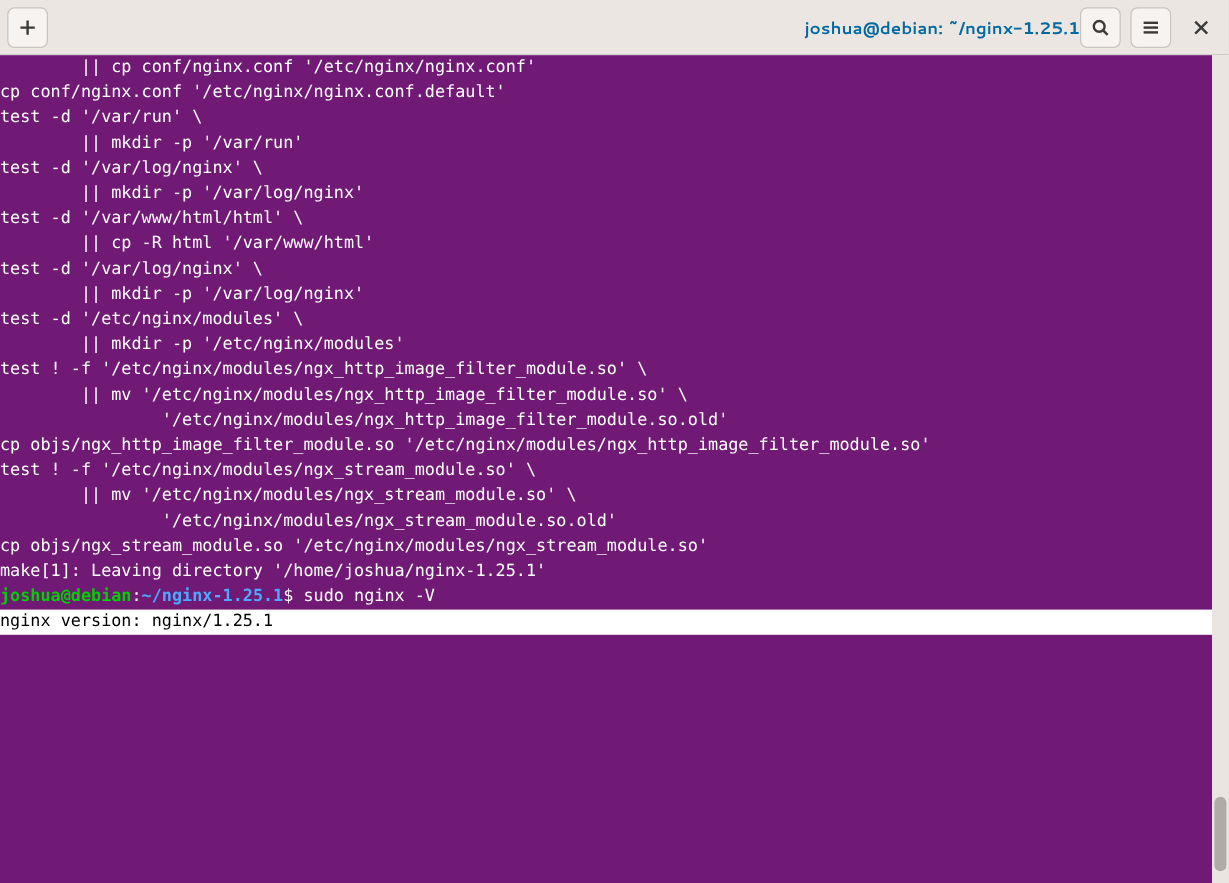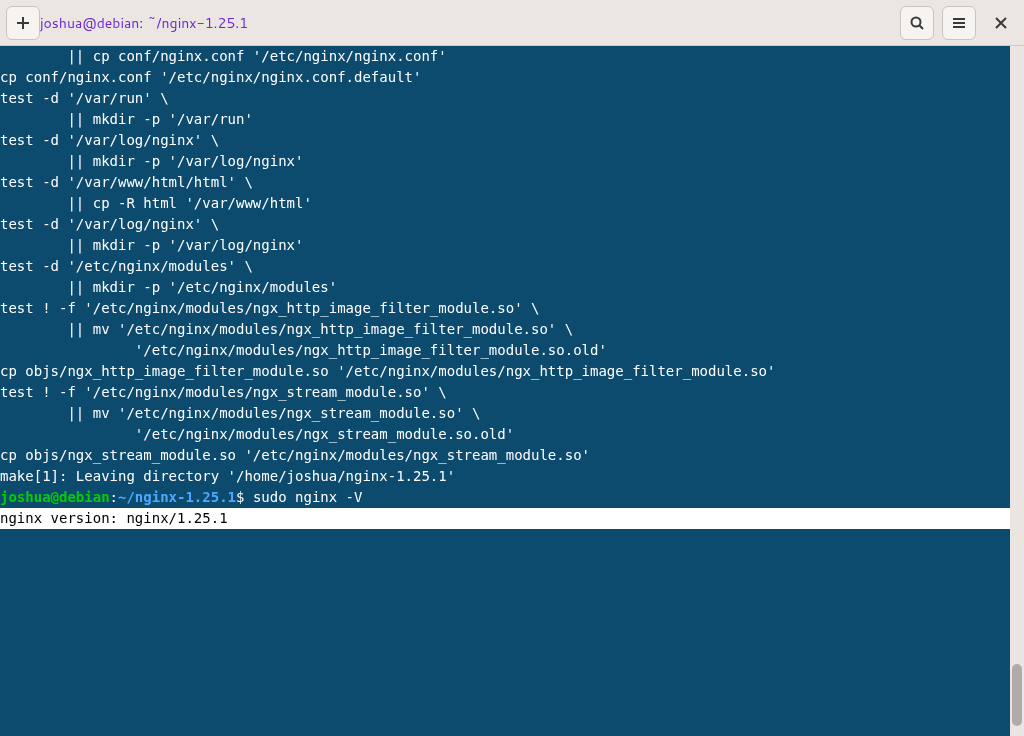--- a/index.html
+++ b/index.html
@@ -27,24 +27,24 @@
     border-radius: 6px;
     background: #f6f3f0;
     display: flex;
     align-items: center;
     justify-content: center;
     box-sizing: border-box;
   }
   .tb-btn svg { display:block; }
   .tb-title {
     flex: 1;
-    text-align: left;
-    font-weight: 400;
+    text-align: right;
+    font-weight: 700;
     font-size: 14px;
-    color: #6d28d9;
+    color: #0369a1;
   }
   .tb-right {
     display: flex;
     align-items: center;
     gap: 8px;
   }
   .tb-close {
     width: 34px;
     height: 34px;
     display: flex;
@@ -58,21 +58,21 @@
     width: 1024px;
     height: 690px;
     background: #ebe6e2;
   }
   .terminal {
     position: absolute;
     left: 0;
     top: 0;
     width: 1010px;
     height: 690px;
-    background: #0c4a6e;
+    background: #701a75;
     font-family: "DejaVu Sans Mono","Liberation Mono","Courier New",monospace;
     font-size: 14px;
     line-height: 21px;
     color: #fff;
     white-space: pre;
     overflow: hidden;
     box-sizing: border-box;
   }
   .scrollbar-track {
     position: absolute;

